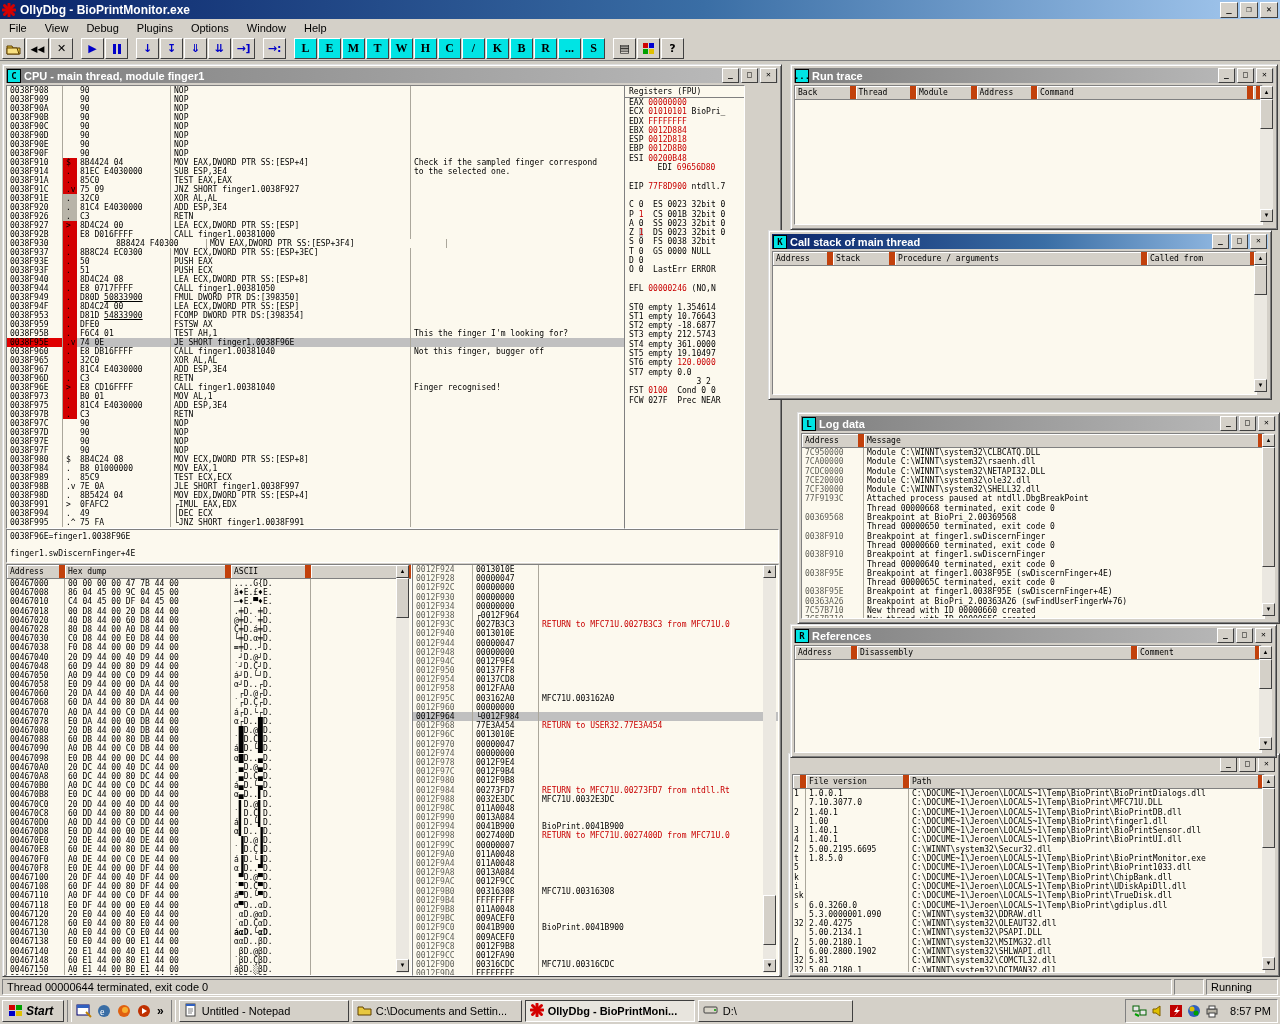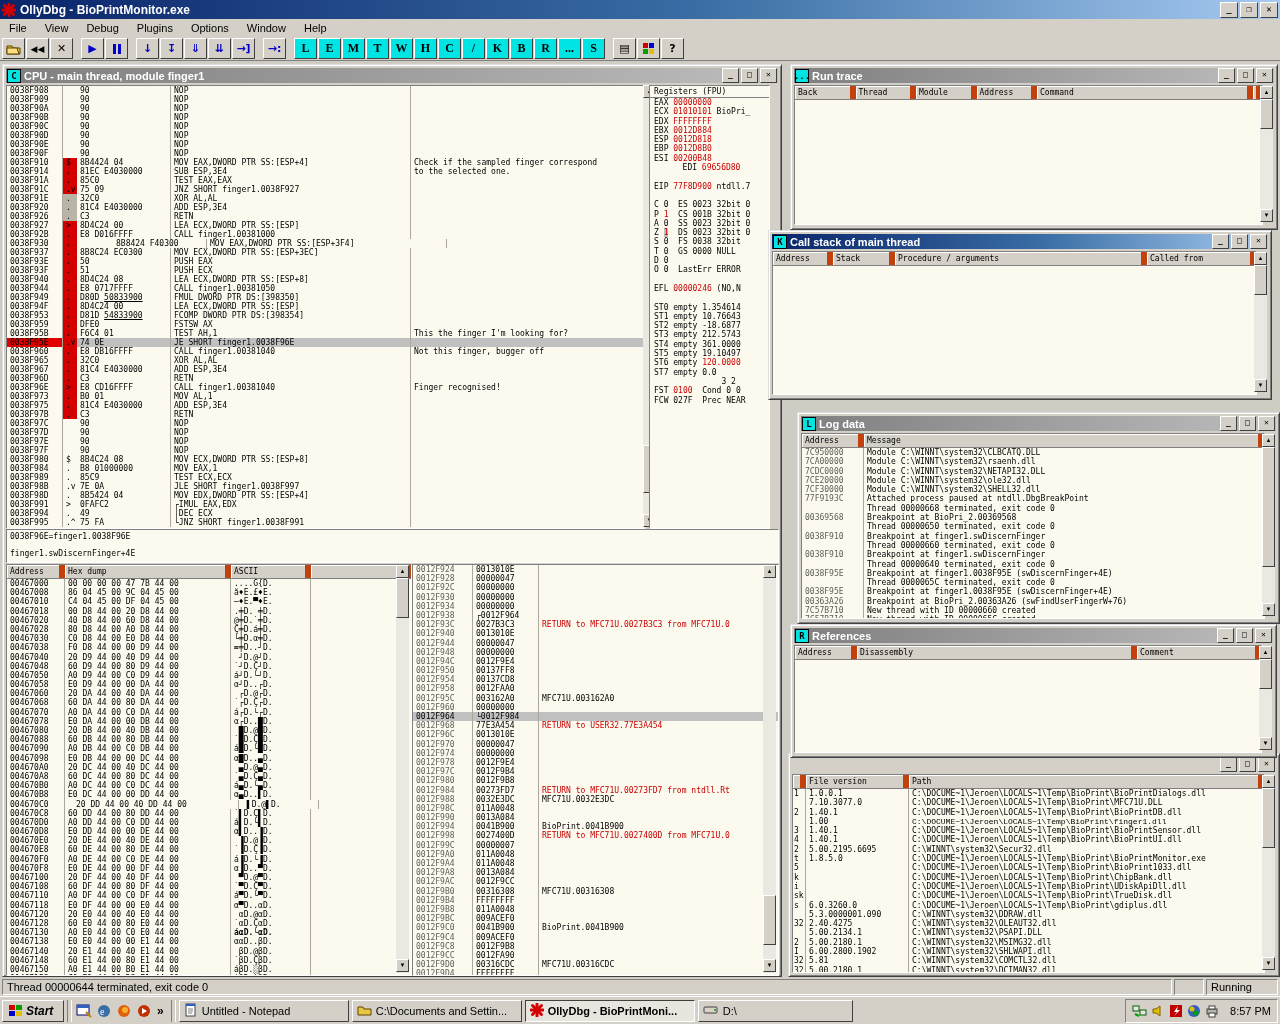--- a/index.html
+++ b/index.html
@@ -231,21 +231,21 @@
         <div class="trow"><div class="cell vline" style="width: 56px;">0038F994</div><div class="cell" style="width: 14px;">.</div><div class="cell vline" style="width: 94px;">49</div><div class="cell vline" style="width: 240px;">│DEC ECX</div><div class="cell" style="flex: 1 1 0%;"></div></div>
         <div class="trow"><div class="cell vline" style="width: 56px;">0038F995</div><div class="cell" style="width: 14px;">.^</div><div class="cell vline" style="width: 94px;">75 FA</div><div class="cell vline" style="width: 240px;">└JNZ SHORT finger1.0038F991</div><div class="cell" style="flex: 1 1 0%;"></div></div>
       </div>
   </div>
   <div class="sb" style="left:640px;top:20px;height:442px">
     <span class="sba" style="top:0">▲</span>
     <span class="sbt" style="top:360px;height:48px"></span>
     <span class="sba" style="top:429px">▼</span>
   </div>
 
-  <div class="wclient" style="left:646px;top:20px;width:119px;height:442px">
+  <div class="wclient" style="left:621px;top:20px;width:119px;height:442px">
     <div class="mono" style="padding:1px 0 1px 4px;border-bottom:1px solid #808080">Registers (FPU)</div>
     <div id="reg-rows" style="padding-left:4px">
         <div class="trow" style="height: 9.3px; line-height: 9.3px;"><span>EAX </span><span class="red">00000000</span></div>
         <div class="trow" style="height: 9.3px; line-height: 9.3px;"><span>ECX </span><span class="red">01010101</span><span> BioPri_</span></div>
         <div class="trow" style="height: 9.3px; line-height: 9.3px;"><span>EDX </span><span class="red">FFFFFFFF</span></div>
         <div class="trow" style="height: 9.3px; line-height: 9.3px;"><span>EBX </span><span class="red">0012D884</span></div>
         <div class="trow" style="height: 9.3px; line-height: 9.3px;"><span>ESP </span><span class="red">0012D818</span></div>
         <div class="trow" style="height: 9.3px; line-height: 9.3px;"><span>EBP </span><span class="red">0012D8B0</span></div>
         <div class="trow" style="height: 9.3px; line-height: 9.3px;"><span>ESI </span><span class="red">00200B48</span></div>
         <div class="trow" style="height: 9.3px; line-height: 9.3px; justify-content: center;"><span>EDI </span><span class="red">69656D80</span></div>
@@ -307,21 +307,21 @@
         <div class="trow" style="height: 9.2px; line-height: 9.2px;"><div class="cell vline" style="width: 58px;">00467070</div><div class="cell vline" style="width: 166px;">A0 DA 44 00 C0 DA 44 00</div><div class="cell vline" style="width: 80px;">á┌D.└┌D.</div><div class="cell" style="flex: 1 1 0%;"></div></div>
         <div class="trow" style="height: 9.2px; line-height: 9.2px;"><div class="cell vline" style="width: 58px;">00467078</div><div class="cell vline" style="width: 166px;">E0 DA 44 00 00 DB 44 00</div><div class="cell vline" style="width: 80px;">α┌D..█D.</div><div class="cell" style="flex: 1 1 0%;"></div></div>
         <div class="trow" style="height: 9.2px; line-height: 9.2px;"><div class="cell vline" style="width: 58px;">00467080</div><div class="cell vline" style="width: 166px;">20 DB 44 00 40 DB 44 00</div><div class="cell vline" style="width: 80px;"> █D.@█D.</div><div class="cell" style="flex: 1 1 0%;"></div></div>
         <div class="trow" style="height: 9.2px; line-height: 9.2px;"><div class="cell vline" style="width: 58px;">00467088</div><div class="cell vline" style="width: 166px;">60 DB 44 00 80 DB 44 00</div><div class="cell vline" style="width: 80px;">`█D.Ç█D.</div><div class="cell" style="flex: 1 1 0%;"></div></div>
         <div class="trow" style="height: 9.2px; line-height: 9.2px;"><div class="cell vline" style="width: 58px;">00467090</div><div class="cell vline" style="width: 166px;">A0 DB 44 00 C0 DB 44 00</div><div class="cell vline" style="width: 80px;">á█D.└█D.</div><div class="cell" style="flex: 1 1 0%;"></div></div>
         <div class="trow" style="height: 9.2px; line-height: 9.2px;"><div class="cell vline" style="width: 58px;">00467098</div><div class="cell vline" style="width: 166px;">E0 DB 44 00 00 DC 44 00</div><div class="cell vline" style="width: 80px;">α█D..▄D.</div><div class="cell" style="flex: 1 1 0%;"></div></div>
         <div class="trow" style="height: 9.2px; line-height: 9.2px;"><div class="cell vline" style="width: 58px;">004670A0</div><div class="cell vline" style="width: 166px;">20 DC 44 00 40 DC 44 00</div><div class="cell vline" style="width: 80px;"> ▄D.@▄D.</div><div class="cell" style="flex: 1 1 0%;"></div></div>
         <div class="trow" style="height: 9.2px; line-height: 9.2px;"><div class="cell vline" style="width: 58px;">004670A8</div><div class="cell vline" style="width: 166px;">60 DC 44 00 80 DC 44 00</div><div class="cell vline" style="width: 80px;">`▄D.Ç▄D.</div><div class="cell" style="flex: 1 1 0%;"></div></div>
         <div class="trow" style="height: 9.2px; line-height: 9.2px;"><div class="cell vline" style="width: 58px;">004670B0</div><div class="cell vline" style="width: 166px;">A0 DC 44 00 C0 DC 44 00</div><div class="cell vline" style="width: 80px;">á▄D.└▄D.</div><div class="cell" style="flex: 1 1 0%;"></div></div>
         <div class="trow" style="height: 9.2px; line-height: 9.2px;"><div class="cell vline" style="width: 58px;">004670B8</div><div class="cell vline" style="width: 166px;">E0 DC 44 00 00 DD 44 00</div><div class="cell vline" style="width: 80px;">α▄D..▌D.</div><div class="cell" style="flex: 1 1 0%;"></div></div>
-        <div class="trow" style="height: 9.2px; line-height: 9.2px;"><div class="cell vline" style="width: 58px;">004670C0</div><div class="cell vline" style="width: 166px; margin-left: 8px;">20 DD 44 00 40 DD 44 00</div><div class="cell vline" style="width: 80px;"> ▌D.@▌D.</div><div class="cell" style="flex: 1 1 0%;"></div></div>
+        <div class="trow" style="height: 9.2px; line-height: 9.2px;"><div class="cell vline" style="width: 58px;">004670C0</div><div class="cell vline" style="width: 166px;">20 DD 44 00 40 DD 44 00</div><div class="cell vline" style="width: 80px;"> ▌D.@▌D.</div><div class="cell" style="flex: 1 1 0%;"></div></div>
         <div class="trow" style="height: 9.2px; line-height: 9.2px;"><div class="cell vline" style="width: 58px;">004670C8</div><div class="cell vline" style="width: 166px;">60 DD 44 00 80 DD 44 00</div><div class="cell vline" style="width: 80px;">`▌D.Ç▌D.</div><div class="cell" style="flex: 1 1 0%;"></div></div>
         <div class="trow" style="height: 9.2px; line-height: 9.2px;"><div class="cell vline" style="width: 58px;">004670D0</div><div class="cell vline" style="width: 166px;">A0 DD 44 00 C0 DD 44 00</div><div class="cell vline" style="width: 80px;">á▌D.└▌D.</div><div class="cell" style="flex: 1 1 0%;"></div></div>
         <div class="trow" style="height: 9.2px; line-height: 9.2px;"><div class="cell vline" style="width: 58px;">004670D8</div><div class="cell vline" style="width: 166px;">E0 DD 44 00 00 DE 44 00</div><div class="cell vline" style="width: 80px;">α▌D..▐D.</div><div class="cell" style="flex: 1 1 0%;"></div></div>
         <div class="trow" style="height: 9.2px; line-height: 9.2px;"><div class="cell vline" style="width: 58px;">004670E0</div><div class="cell vline" style="width: 166px;">20 DE 44 00 40 DE 44 00</div><div class="cell vline" style="width: 80px;"> ▐D.@▐D.</div><div class="cell" style="flex: 1 1 0%;"></div></div>
         <div class="trow" style="height: 9.2px; line-height: 9.2px;"><div class="cell vline" style="width: 58px;">004670E8</div><div class="cell vline" style="width: 166px;">60 DE 44 00 80 DE 44 00</div><div class="cell vline" style="width: 80px;">`▐D.Ç▐D.</div><div class="cell" style="flex: 1 1 0%;"></div></div>
         <div class="trow" style="height: 9.2px; line-height: 9.2px;"><div class="cell vline" style="width: 58px;">004670F0</div><div class="cell vline" style="width: 166px;">A0 DE 44 00 C0 DE 44 00</div><div class="cell vline" style="width: 80px;">á▐D.└▐D.</div><div class="cell" style="flex: 1 1 0%;"></div></div>
         <div class="trow" style="height: 9.2px; line-height: 9.2px;"><div class="cell vline" style="width: 58px;">004670F8</div><div class="cell vline" style="width: 166px;">E0 DE 44 00 00 DF 44 00</div><div class="cell vline" style="width: 80px;">α▐D..▀D.</div><div class="cell" style="flex: 1 1 0%;"></div></div>
         <div class="trow" style="height: 9.2px; line-height: 9.2px;"><div class="cell vline" style="width: 58px;">00467100</div><div class="cell vline" style="width: 166px;">20 DF 44 00 40 DF 44 00</div><div class="cell vline" style="width: 80px;"> ▀D.@▀D.</div><div class="cell" style="flex: 1 1 0%;"></div></div>
         <div class="trow" style="height: 9.2px; line-height: 9.2px;"><div class="cell vline" style="width: 58px;">00467108</div><div class="cell vline" style="width: 166px;">60 DF 44 00 80 DF 44 00</div><div class="cell vline" style="width: 80px;">`▀D.Ç▀D.</div><div class="cell" style="flex: 1 1 0%;"></div></div>
         <div class="trow" style="height: 9.2px; line-height: 9.2px;"><div class="cell vline" style="width: 58px;">00467110</div><div class="cell vline" style="width: 166px;">A0 DF 44 00 C0 DF 44 00</div><div class="cell vline" style="width: 80px;">á▀D.└▀D.</div><div class="cell" style="flex: 1 1 0%;"></div></div>
@@ -505,21 +505,21 @@
   <div class="wclient" style="left:3px;top:20px;width:471px;height:197px">
     <div class="hdrrow" id="mod-headers">
         <div class="hcell" style="width: 13px;"></div>
         <div class="hcell" style="width: 103px;">File version</div>
         <div class="hcell" style="width: auto; flex: 1 1 0%;">Path</div>
       </div>
     <div id="mod-rows">
         <div class="trow" style="height: 9.3px; line-height: 9.3px;"><div class="cell vline" style="width: 13px; padding-left: 1px;">1</div><div class="cell vline" style="width: 103px;">1.0.0.1</div><div class="cell" style="flex: 1 1 0%;">C:\DOCUME~1\Jeroen\LOCALS~1\Temp\BioPrint\BioPrintDialogs.dll</div></div>
         <div class="trow" style="height: 9.3px; line-height: 9.3px;"><div class="cell vline" style="width: 13px; padding-left: 1px;"></div><div class="cell vline" style="width: 103px;">7.10.3077.0</div><div class="cell" style="flex: 1 1 0%;">C:\DOCUME~1\Jeroen\LOCALS~1\Temp\BioPrint\MFC71U.DLL</div></div>
         <div class="trow" style="height: 9.3px; line-height: 9.3px;"><div class="cell vline" style="width: 13px; padding-left: 1px;">2</div><div class="cell vline" style="width: 103px;">1.40.1</div><div class="cell" style="flex: 1 1 0%;">C:\DOCUME~1\Jeroen\LOCALS~1\Temp\BioPrint\BioPrintDB.dll</div></div>
-        <div class="trow" style="height: 9.3px; line-height: 9.3px;"><div class="cell vline" style="width: 13px; padding-left: 1px;"></div><div class="cell vline" style="width: 103px;">1.00</div><div class="cell" style="flex: 1 1 0%; font-family: Liberation Mono, monospace;">C:\DOCUME~1\Jeroen\LOCALS~1\Temp\BioPrint\finger1.dll</div></div>
+        <div class="trow" style="height: 9.3px; line-height: 9.3px;"><div class="cell vline" style="width: 13px; padding-left: 1px;"></div><div class="cell vline" style="width: 103px;">1.00</div><div class="cell" style="flex: 1 1 0%;">C:\DOCUME~1\Jeroen\LOCALS~1\Temp\BioPrint\finger1.dll</div></div>
         <div class="trow" style="height: 9.3px; line-height: 9.3px;"><div class="cell vline" style="width: 13px; padding-left: 1px;">3</div><div class="cell vline" style="width: 103px;">1.40.1</div><div class="cell" style="flex: 1 1 0%;">C:\DOCUME~1\Jeroen\LOCALS~1\Temp\BioPrint\BioPrintSensor.dll</div></div>
         <div class="trow" style="height: 9.3px; line-height: 9.3px;"><div class="cell vline" style="width: 13px; padding-left: 1px;">4</div><div class="cell vline" style="width: 103px;">1.40.1</div><div class="cell" style="flex: 1 1 0%;">C:\DOCUME~1\Jeroen\LOCALS~1\Temp\BioPrint\BioPrintUI.dll</div></div>
         <div class="trow" style="height: 9.3px; line-height: 9.3px;"><div class="cell vline" style="width: 13px; padding-left: 1px;">2</div><div class="cell vline" style="width: 103px;">5.00.2195.6695</div><div class="cell" style="flex: 1 1 0%;">C:\WINNT\system32\Secur32.dll</div></div>
         <div class="trow" style="height: 9.3px; line-height: 9.3px;"><div class="cell vline" style="width: 13px; padding-left: 1px;">t</div><div class="cell vline" style="width: 103px;">1.8.5.0</div><div class="cell" style="flex: 1 1 0%;">C:\DOCUME~1\Jeroen\LOCALS~1\Temp\BioPrint\BioPrintMonitor.exe</div></div>
         <div class="trow" style="height: 9.3px; line-height: 9.3px;"><div class="cell vline" style="width: 13px; padding-left: 1px;">5</div><div class="cell vline" style="width: 103px;"></div><div class="cell" style="flex: 1 1 0%;">C:\DOCUME~1\Jeroen\LOCALS~1\Temp\BioPrint\BioPrint1033.dll</div></div>
         <div class="trow" style="height: 9.3px; line-height: 9.3px;"><div class="cell vline" style="width: 13px; padding-left: 1px;">k</div><div class="cell vline" style="width: 103px;"></div><div class="cell" style="flex: 1 1 0%;">C:\DOCUME~1\Jeroen\LOCALS~1\Temp\BioPrint\ChipBank.dll</div></div>
         <div class="trow" style="height: 9.3px; line-height: 9.3px;"><div class="cell vline" style="width: 13px; padding-left: 1px;">i</div><div class="cell vline" style="width: 103px;"></div><div class="cell" style="flex: 1 1 0%;">C:\DOCUME~1\Jeroen\LOCALS~1\Temp\BioPrint\UDiskApiDll.dll</div></div>
         <div class="trow" style="height: 9.3px; line-height: 9.3px;"><div class="cell vline" style="width: 13px; padding-left: 1px;">sk</div><div class="cell vline" style="width: 103px;"></div><div class="cell" style="flex: 1 1 0%;">C:\DOCUME~1\Jeroen\LOCALS~1\Temp\BioPrint\TrueDisk.dll</div></div>
         <div class="trow" style="height: 9.3px; line-height: 9.3px;"><div class="cell vline" style="width: 13px; padding-left: 1px;">s</div><div class="cell vline" style="width: 103px;">6.0.3260.0</div><div class="cell" style="flex: 1 1 0%;">C:\DOCUME~1\Jeroen\LOCALS~1\Temp\BioPrint\gdiplus.dll</div></div>
         <div class="trow" style="height: 9.3px; line-height: 9.3px;"><div class="cell vline" style="width: 13px; padding-left: 1px;"></div><div class="cell vline" style="width: 103px;">5.3.0000001.090</div><div class="cell" style="flex: 1 1 0%;">C:\WINNT\system32\DDRAW.dll</div></div>

